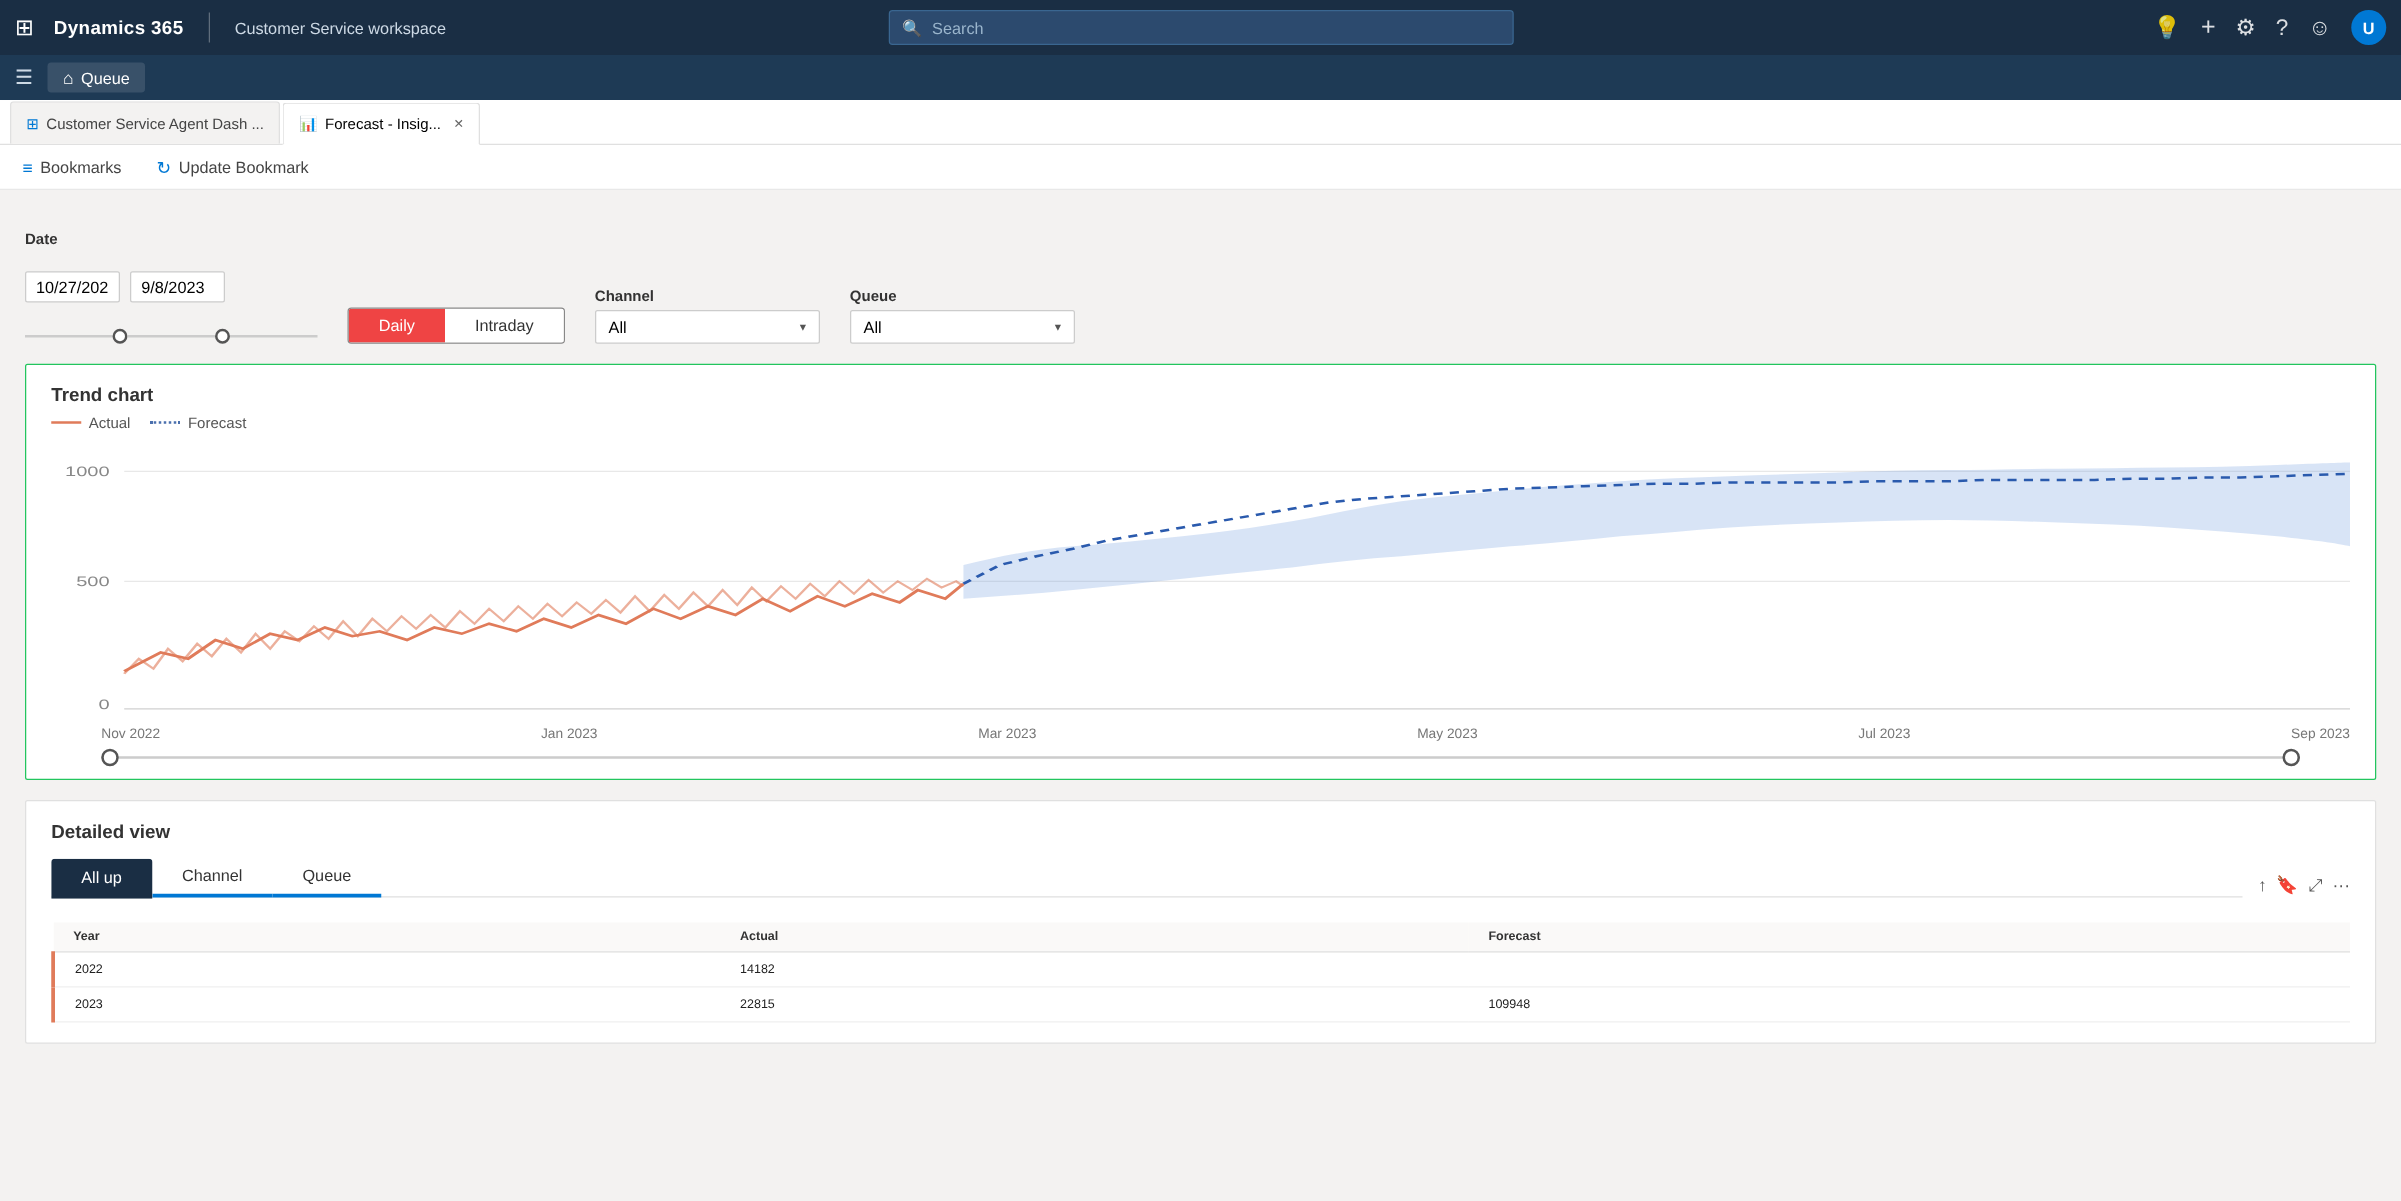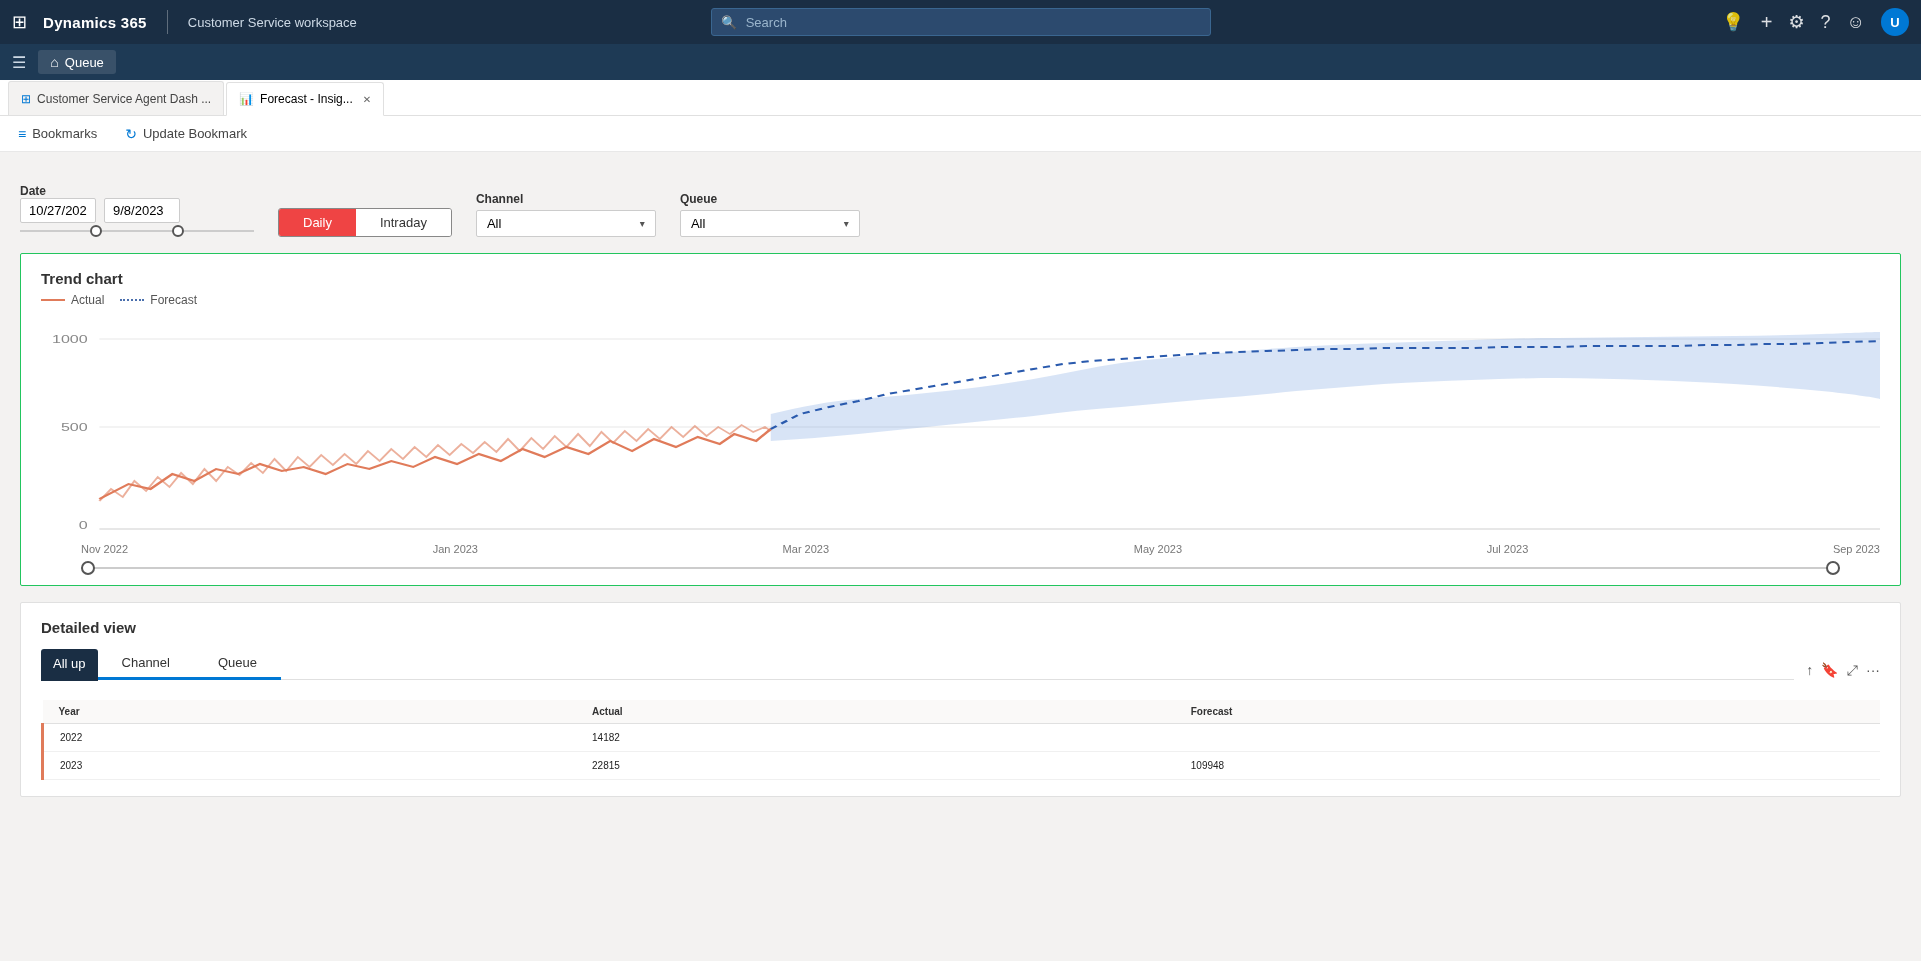--- a/index.html
+++ b/index.html
@@ -159,21 +159,21 @@
       line-height: 1.5;
     }
 
     
     .filters-row {
       display: flex;
       align-items: flex-end;
       gap: 24px;
       margin: 16px 0;
     }
-    .filter-group { display: flex; flex-direction: column; gap: 0; }
+    .filter-group { display: flex; flex-direction: column; gap: 19px; }
     .filter-label { font-size: 12px; color: #333; font-weight: 600; }
     .date-range {
       display: flex;
       align-items: center;
       gap: 8px;
     }
     .date-input {
       border: 1px solid #ccc;
       border-radius: 2px;
       padding: 4px 8px;
@@ -495,21 +495,21 @@
         <div class="range-handle" style="position:absolute; right:0; top:-6px; width:14px; height:14px; border-radius:50%; border:2px solid #555; background:#fff;"></div>
       </div>
     </div>
   </div>
 
   <div class="detail-card">
     <div class="detail-title">Detailed view</div>
 
     <div style="display:flex; align-items:center; margin-bottom:8px;">
       <div class="detail-tabs" style="flex:1; border-bottom: 1px solid #e0e0e0; display:flex; align-items:flex-end; gap:0;">
-        <div class="detail-tab active" style="background:#1a2e44; color:#fff; border-radius:3px 3px 0 0; padding:7px 12px; font-size:13px;">
+        <div class="detail-tab active" style="background:#1a2e44; color:#fff; border-radius:3px 3px 0 0; padding:7px 24px; font-size:13px;">
           <span>All up</span>
         </div>
         <div class="detail-tab-plain" style="padding:7px 24px; font-size:13px; color:#333; cursor:pointer; border-bottom:3px solid #0078d4; margin-bottom:-1px;">
           <span>Channel</span>
         </div>
         <div class="detail-tab-plain" style="padding:7px 24px; font-size:13px; color:#333; cursor:pointer; border-bottom:3px solid #0078d4; margin-bottom:-1px;">
           <span>Queue</span>
         </div>
       </div>
       <div class="detail-actions" style="margin-bottom:0; margin-left:12px;">

